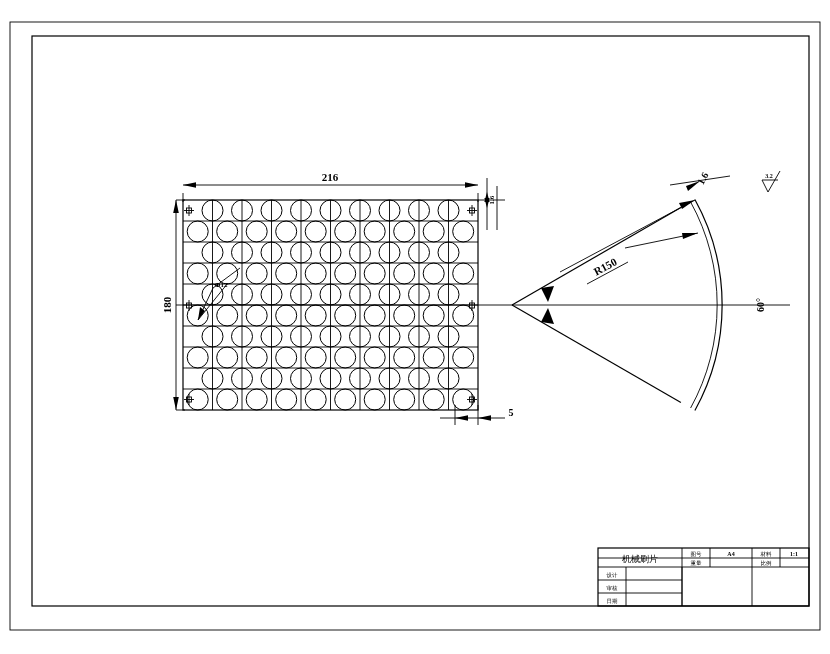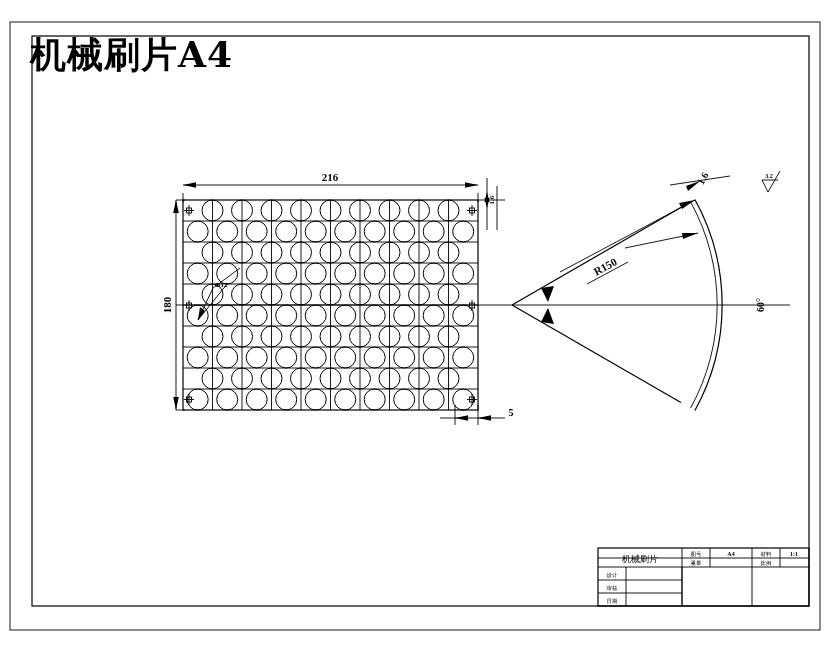--- a/index.html
+++ b/index.html
@@ -331,17 +331,14 @@
       <text class="cjk" x="696" y="565" font-size="5.5" text-anchor="middle">重量</text>
       <text class="cjk" x="766" y="565" font-size="5.5" text-anchor="middle">比例</text>
 
       <text class="cjk" x="612" y="577" font-size="5.5" text-anchor="middle">设计</text>
       <text class="cjk" x="612" y="590" font-size="5.5" text-anchor="middle">审核</text>
       <text class="cjk" x="612" y="603" font-size="5.5" text-anchor="middle">日期</text>
     </g>
 
   </svg>
 
-  <div style="position:absolute; left:30px; top:36px; line-height:1;">
-    <span class="titletext" style="font-size:36px; letter-spacing:1px;">机械刷片A4</span>
-  </div>
 
 </div>
 
 </body></html>

